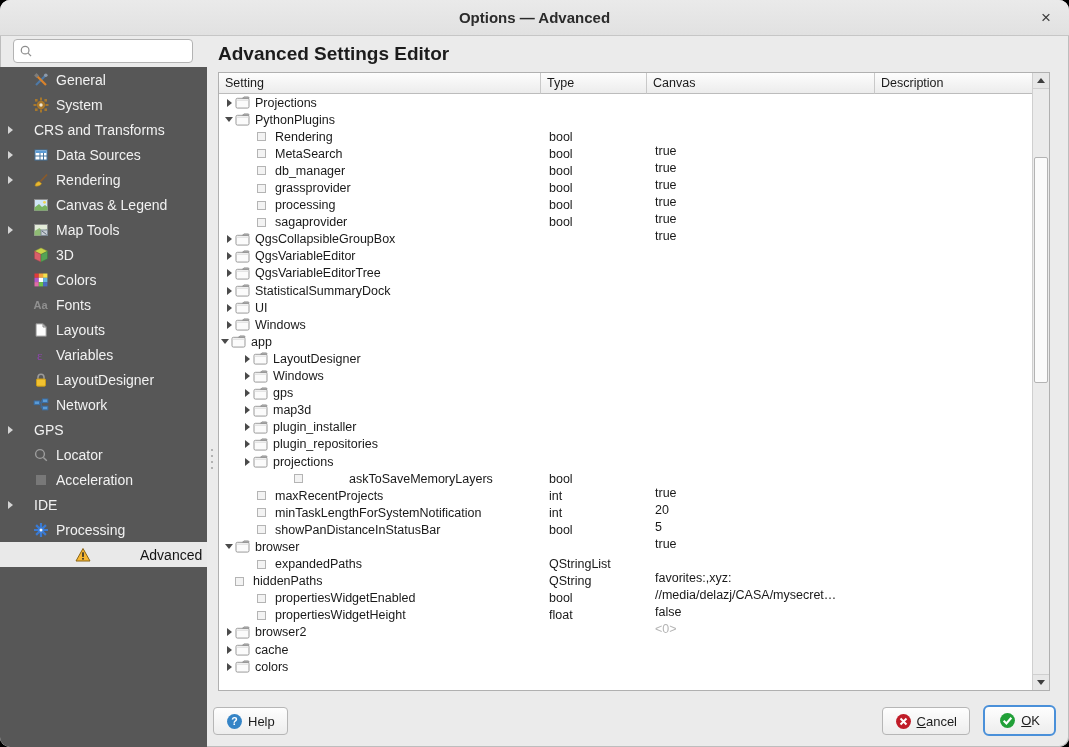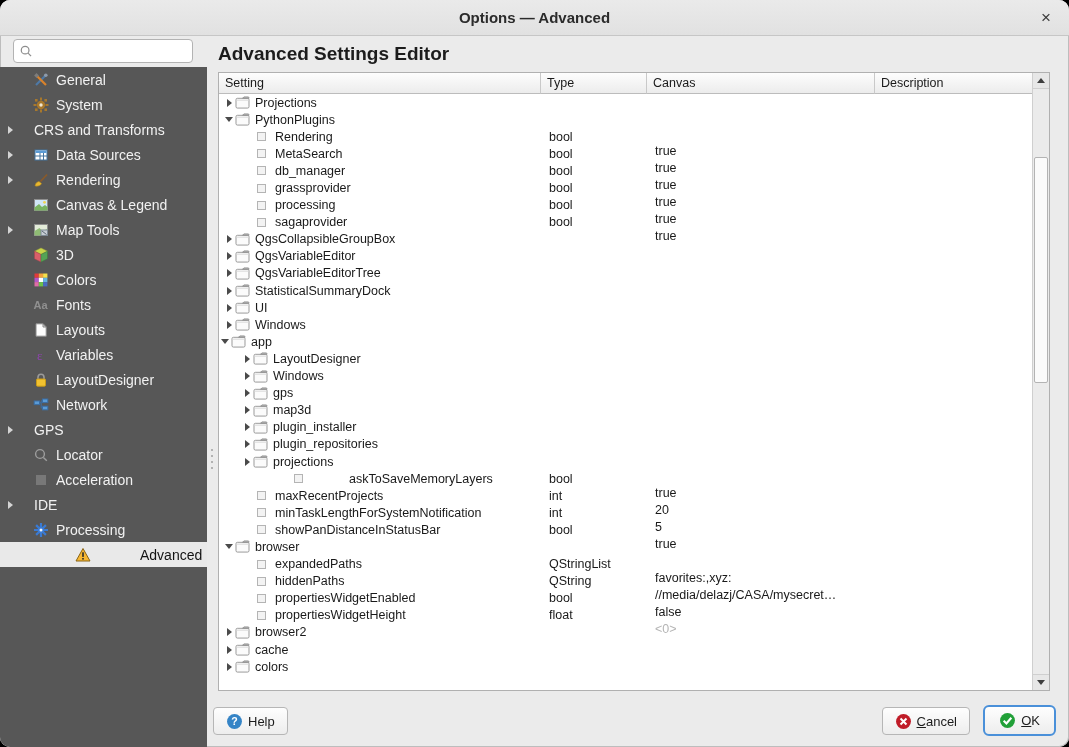--- a/index.html
+++ b/index.html
@@ -738,21 +738,21 @@
           <div class="cell-setting" style="padding-left: 22px;">
             <span class="tw-arrow"></span>
             <span class="leaf-sq"></span>
             <span>expandedPaths</span>
           </div>
           <div class="cell-type">QStringList</div>
           <div class="cell-value">favorites:,xyz:</div>
           <div class="cell-desc"></div>
         </div>
         <div class="tree-row">
-          <div class="cell-setting" style="padding-left: 22px;">
+          <div class="cell-setting" style="">
             <span class="tw-arrow"></span>
             <span class="leaf-sq"></span>
             <span>hiddenPaths</span>
           </div>
           <div class="cell-type">QString</div>
           <div class="cell-value">//media/delazj/CASA/mysecret…</div>
           <div class="cell-desc"></div>
         </div>
         <div class="tree-row">
           <div class="cell-setting" style="padding-left: 22px;">

